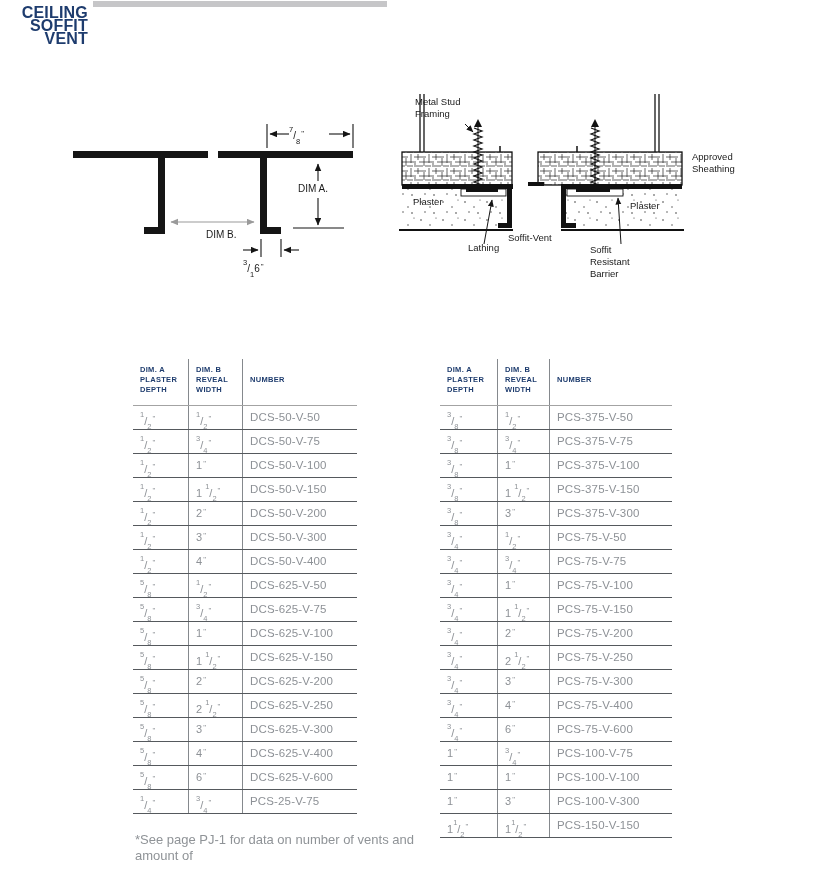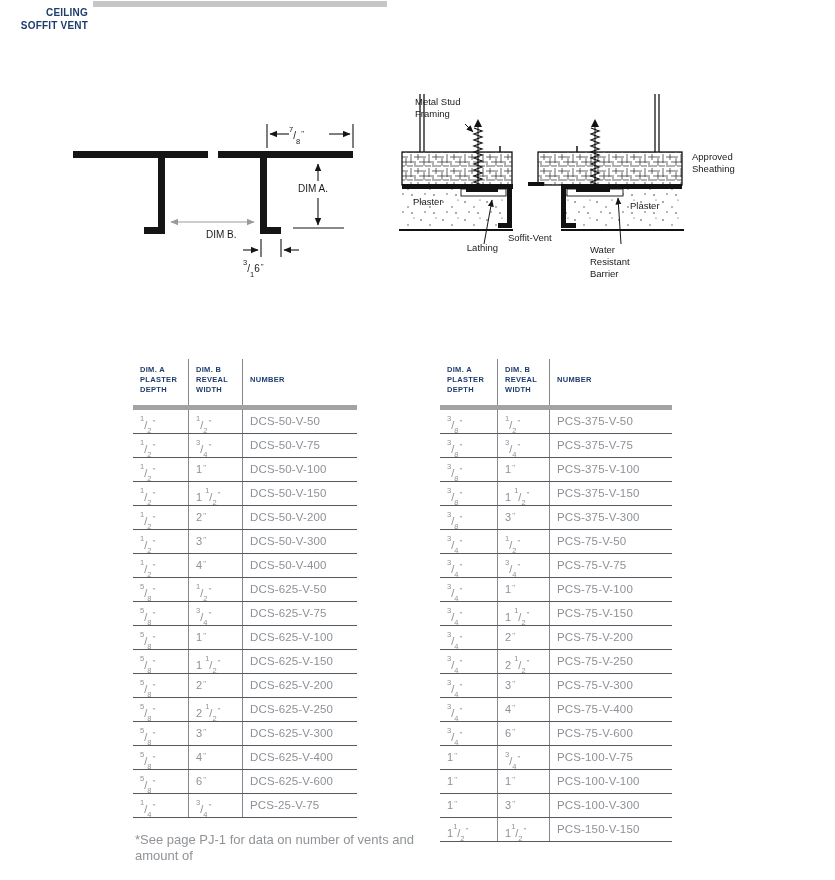--- a/index.html
+++ b/index.html
@@ -5,42 +5,42 @@
   html,body { margin:0; padding:0; background:#ffffff; }
   .page {
     position:relative; width:835px; height:880px; background:#ffffff;
     font-family:"Liberation Sans", sans-serif; overflow:hidden;
   }
   
   .topbar { position:absolute; left:93px; top:1px; width:294px; height:6px; background:#c6c6c8; }
 
   
   .title { position:absolute; left:0; top:6px; width:88px; text-align:right;
-           color:#1e3c6e; font-weight:bold; font-size:10px; line-height:13px; letter-spacing:0.2px; }
+           color:#1e3c6e; font-weight:bold; font-size:16px; line-height:13px; letter-spacing:0.2px; }
   .title span { display:block; }
 
   
   svg { position:absolute; }
   .diag-label { position:absolute; color:#1a1a1a; font-size:10px; line-height:12px; text-align:left; }
   .bgwhite { background:#ffffff; }
   .small-label { font-size:9.5px; }
   .left-align { text-align:left; }
   .diag-label div { white-space:nowrap; }
 
   
   .fr sup { font-size:7.5px; position:relative; top:-3.5px; font-style:normal; }
   .fr sub { font-size:7.5px; position:relative; top:1.5px; }
   .in { font-size:8px; position:relative; top:-3.5px; padding-left:1px; }
 
   
   .dtable { position:absolute; }
   .thead, .tr { display:grid; }
   .left-t .thead, .left-t .tr { grid-template-columns:56px 54px 114px; }
   .right-t .thead, .right-t .tr { grid-template-columns:58px 52px 122px; }
-  .thead { height:46px; border-bottom:5px solid #a3a3a3; }
+  .thead { height:46px; border-bottom:1px solid #a3a3a3; }
   .th { font-size:7.5px; font-weight:bold; color:#1e3c6e; line-height:10px;
         padding:6px 0 0 7px; letter-spacing:0.3px; }
   .th span { display:block; }
   .th-number span { margin-top:10px; }
   .tr { height:23px; border-bottom:1px solid #55595d; }
   .td { line-height:23px; color:#8d9196; font-size:11px; padding-left:7px; white-space:nowrap; overflow:hidden; }
   .td1, .th1, .td2, .th2 { border-right:1px solid #85898d; }
   .td3 { font-size:11.5px; letter-spacing:0.15px; }
 
   
@@ -193,23 +193,23 @@
     <div>Metal Stud</div>
     <div>Framing</div>
   </div>
   <div class="diag-label small-label left-align" style="left:692px; top:151px; width:64px;">
     <div>Approved</div>
     <div>Sheathing</div>
   </div>
   <div class="diag-label small-label" style="left:413px; top:196px; width:50px;">Plaster</div>
   <div class="diag-label small-label" style="left:630px; top:200px; width:50px;">Plaster</div>
   <div class="diag-label small-label" style="left:508px; top:232px; width:64px;">Soffit-Vent</div>
-  <div class="diag-label small-label left-align" style="left:452px; top:242px; width:46px;text-align:right;">Lathing</div>
+  <div class="diag-label small-label left-align" style="left:468px; top:242px; width:46px;">Lathing</div>
   <div class="diag-label small-label" style="left:590px; top:244px; width:64px;">
-    <div>Water</div>
+    <div>Soffit</div>
     <div>Resistant</div>
     <div>Barrier</div>
   </div>
 
   <div class="dtable left-t" style="left:133px; top:359px; width:224px;">
     <div class="thead">
       <div class="th th1">
         <span>DIM. A</span>
         <span>PLASTER</span>
         <span>DEPTH</span>

